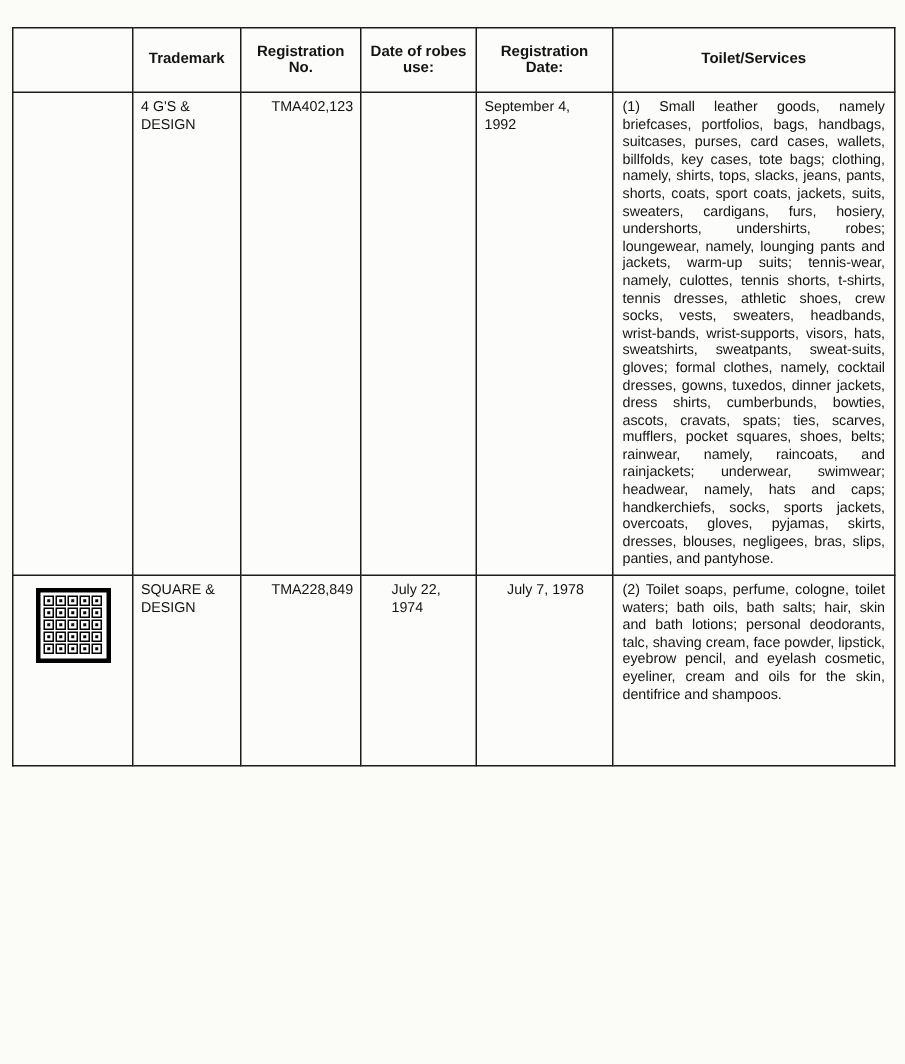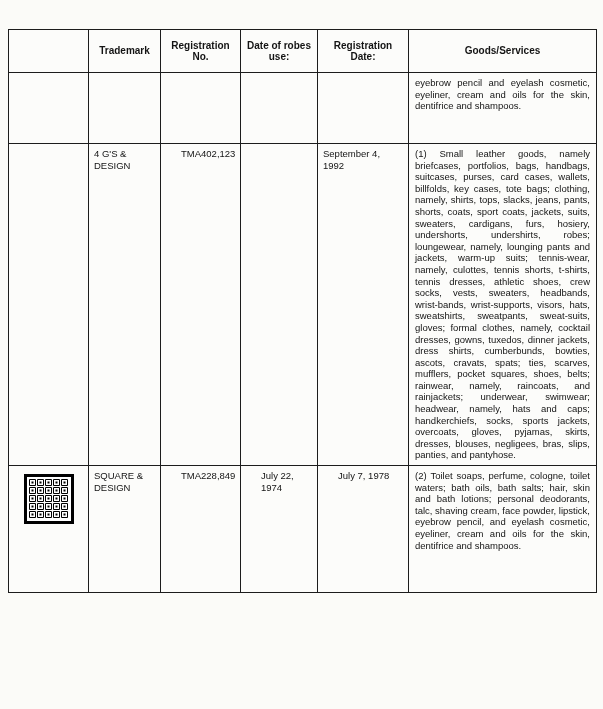--- a/index.html
+++ b/index.html
@@ -17,21 +17,20 @@
     overflow: hidden;
   }
   table.doc-table {
     position: absolute;
     left: 8px;
     top: 18px;
     width: 588px;
     border-collapse: collapse;
     table-layout: fixed;
     background: #fcfcfa;
-    margin-top: 11px;
   }
   .doc-table th, .doc-table td {
     border: 1px solid #1c1c1c;
     vertical-align: top;
     padding: 4px 5px;
     overflow: hidden;
   }
   .doc-table th {
     font-size: 10px;
     font-weight: bold;
@@ -73,32 +72,24 @@
     <thead>
       <tr>
         <th></th>
         <th>Trademark</th>
         <th>Registration
 No.</th>
         <th>Date of robes
 use:</th>
         <th>Registration
 Date:</th>
-        <th>Goods/Services</th>
+        <th>Toilet/Services</th>
       </tr>
     </thead>
     <tbody>
-      <tr class="row-cont">
-        <td></td>
-        <td class="center"></td>
-        <td class="left"></td>
-        <td class="left"></td>
-        <td class="center"></td>
-        <td class="goods">eyebrow pencil and eyelash cosmetic, eyeliner, cream and oils for the skin, dentifrice and shampoos.</td>
-      </tr>
       <tr>
         <td></td>
         <td class="center">4 G'S &amp;
 DESIGN</td>
         <td class="left">TMA402,123</td>
         <td class="left"></td>
         <td class="center">September 4,
 1992</td>
         <td class="goods">(1) Small leather goods, namely briefcases, portfolios, bags, handbags, suitcases, purses, card cases, wallets, billfolds, key cases, tote bags; clothing, namely, shirts, tops, slacks, jeans, pants, shorts, coats, sport coats, jackets, suits, sweaters, cardigans, furs, hosiery, undershorts, undershirts, robes; loungewear, namely, lounging pants and jackets, warm-up suits; tennis-wear, namely, culottes, tennis shorts, t-shirts, tennis dresses, athletic shoes, crew socks, vests, sweaters, headbands, wrist-bands, wrist-supports, visors, hats, sweatshirts, sweatpants, sweat-suits, gloves; formal clothes, namely, cocktail dresses, gowns, tuxedos, dinner jackets, dress shirts, cumberbunds, bowties, ascots, cravats, spats; ties, scarves, mufflers, pocket squares, shoes, belts; rainwear, namely, raincoats, and rainjackets; underwear, swimwear; headwear, namely, hats and caps; handkerchiefs, socks, sports jackets, overcoats, gloves, pyjamas, skirts, dresses, blouses, negligees, bras, slips, panties, and pantyhose.</td>
       </tr>

